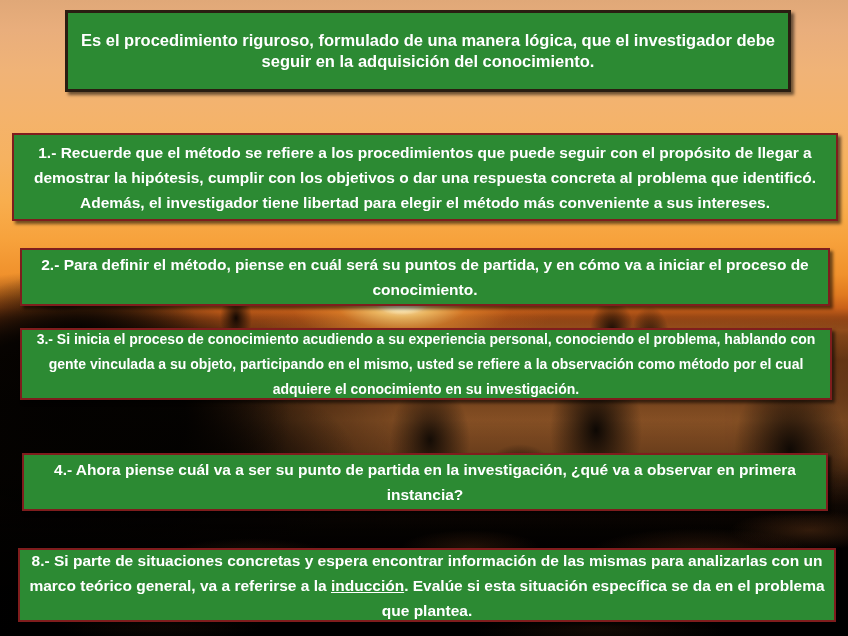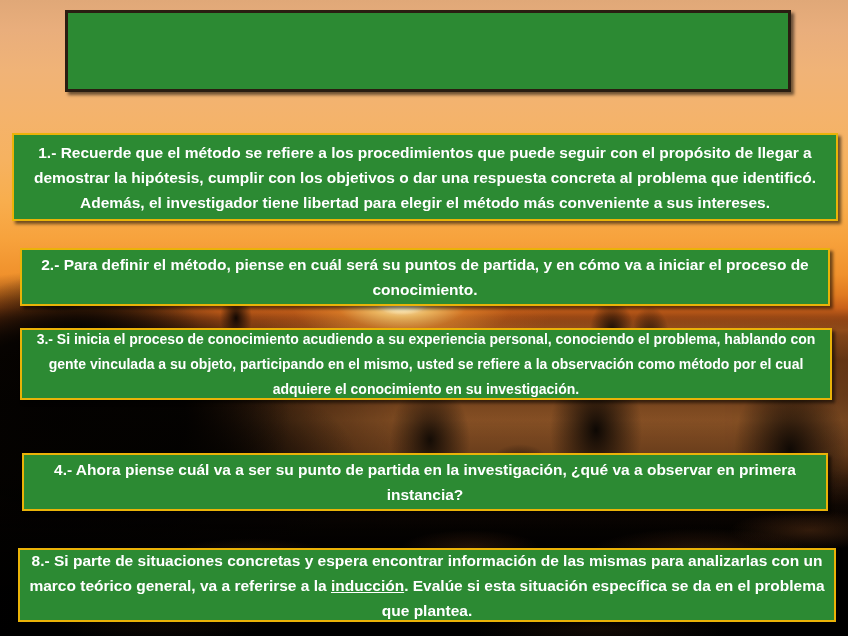--- a/index.html
+++ b/index.html
@@ -111,21 +111,21 @@
       radial-gradient(ellipse 110px 24px at 700px 552px, rgba(130,68,28,.30) 0%, rgba(130,68,28,0) 100%),
       radial-gradient(ellipse 80px 20px at 810px 530px, rgba(140,76,32,.34) 0%, rgba(140,76,32,0) 100%),
       radial-gradient(ellipse 120px 26px at 160px 616px, rgba(96,50,20,.22) 0%, rgba(96,50,20,0) 100%),
       radial-gradient(ellipse 130px 22px at 600px 628px, rgba(96,50,20,.20) 0%, rgba(96,50,20,0) 100%);
   }
 
   
   .tbox{
     position:absolute;
     background:#2c8a33;
-    border:2px solid #eab308;
+    border:2px solid #7f1d1d;
     box-sizing:border-box;
     color:#ffffff;
     text-align:center;
     font-weight:bold;
     display:flex;
     align-items:center;
     justify-content:center;
     box-shadow:3px 3px 3px rgba(0,0,0,.55);
   }
   .tbox p{margin:0;width:100%;}
@@ -160,20 +160,21 @@
   <div class="bg bg-sky"></div>
   <div class="bg bg-water"></div>
   <div class="bg bg-sunglow"></div>
   <div class="bg bg-sundisc"></div>
   <div class="bg bg-silL"></div>
   <div class="bg bg-trees"></div>
   <div class="bg bg-bottom"></div>
   <div class="bg bg-texture"></div>
 
   <div class="tbox" id="title-box">
+    <p class="title-sub">Es el procedimiento riguroso, formulado de una manera lógica, que el investigador debe seguir en la adquisición del conocimiento.</p>
   </div>
 
   <div class="tbox" id="box1">
     <p>1.- Recuerde que el método se refiere  a los procedimientos que puede seguir con el propósito de llegar a demostrar la hipótesis, cumplir  con los objetivos o dar una respuesta  concreta al problema que identificó. Además, el investigador tiene libertad para elegir el método más conveniente a sus intereses.</p>
   </div>
 
   <div class="tbox" id="box2">
     <p>2.- Para definir el método, piense en cuál será su puntos de partida, y en cómo va a iniciar el proceso de conocimiento.</p>
   </div>
 

